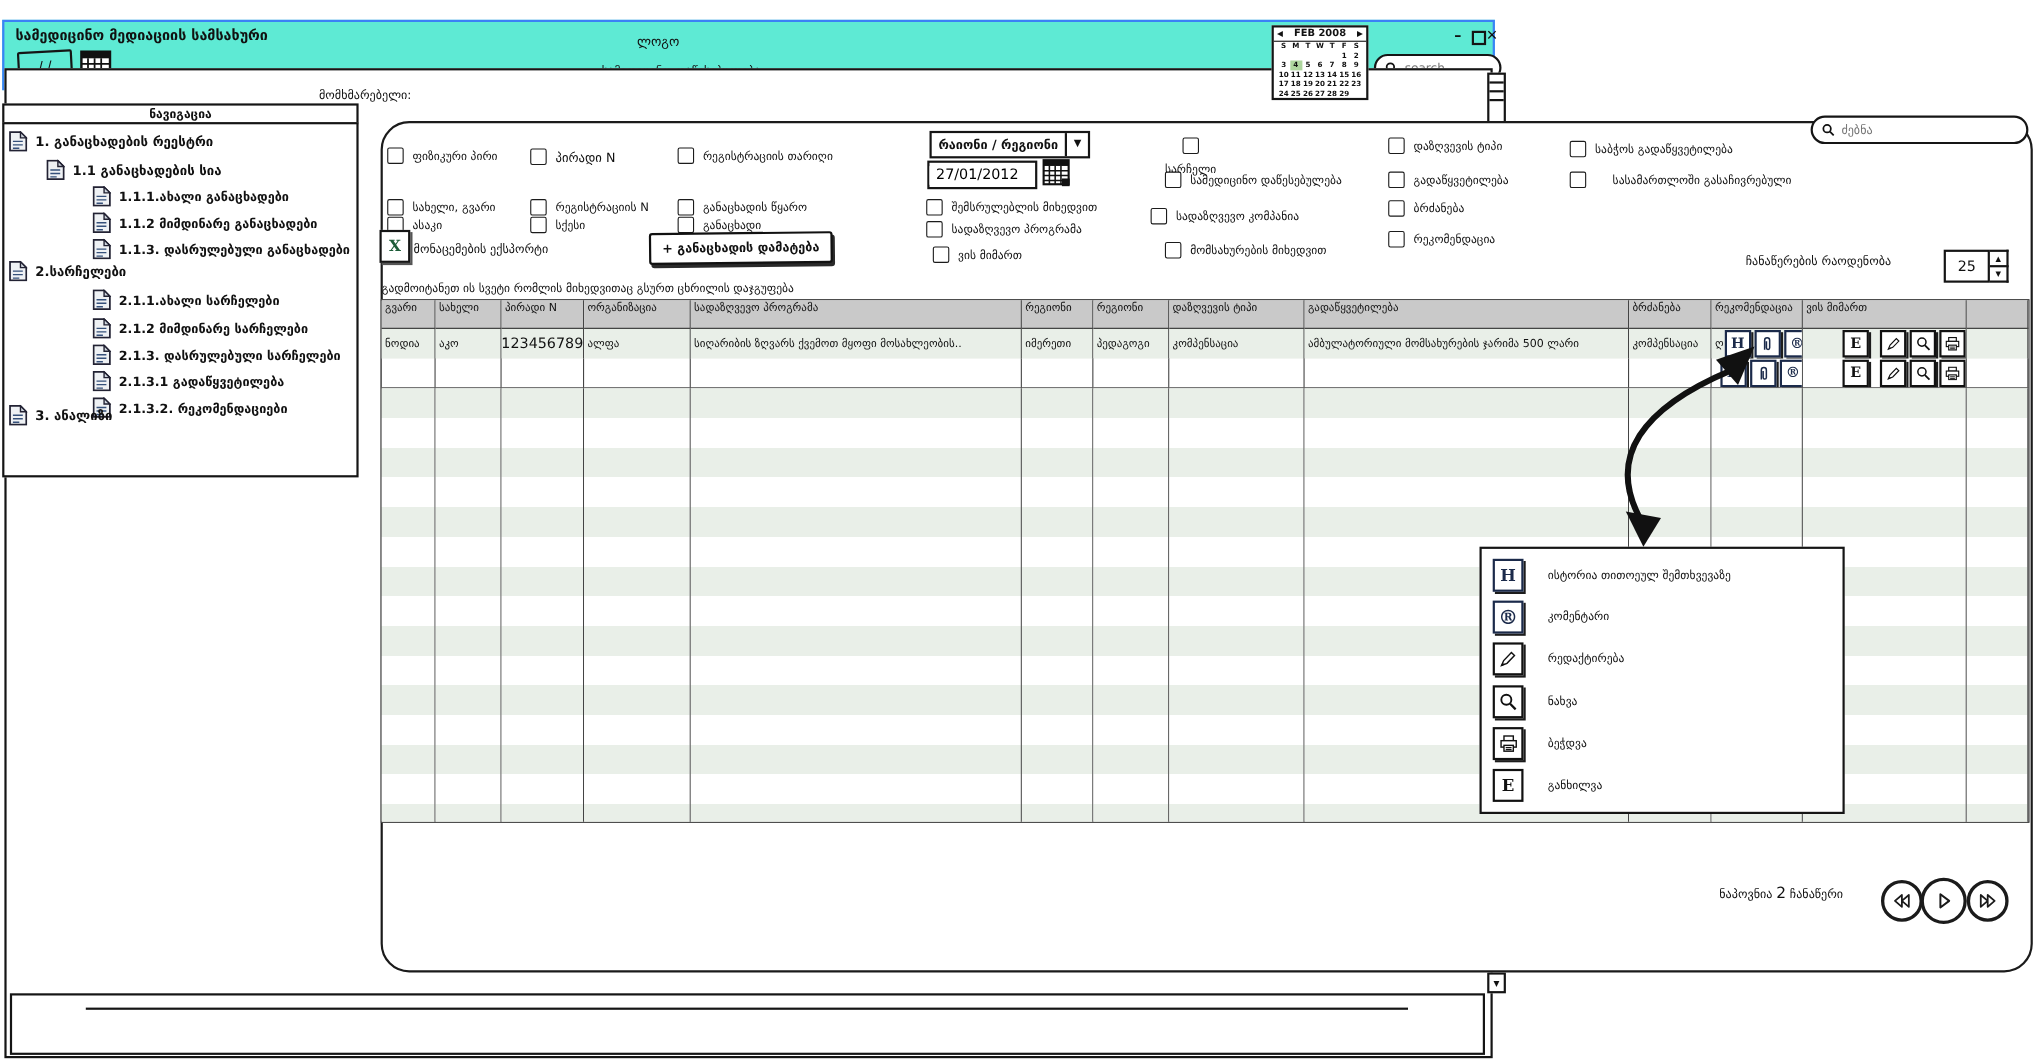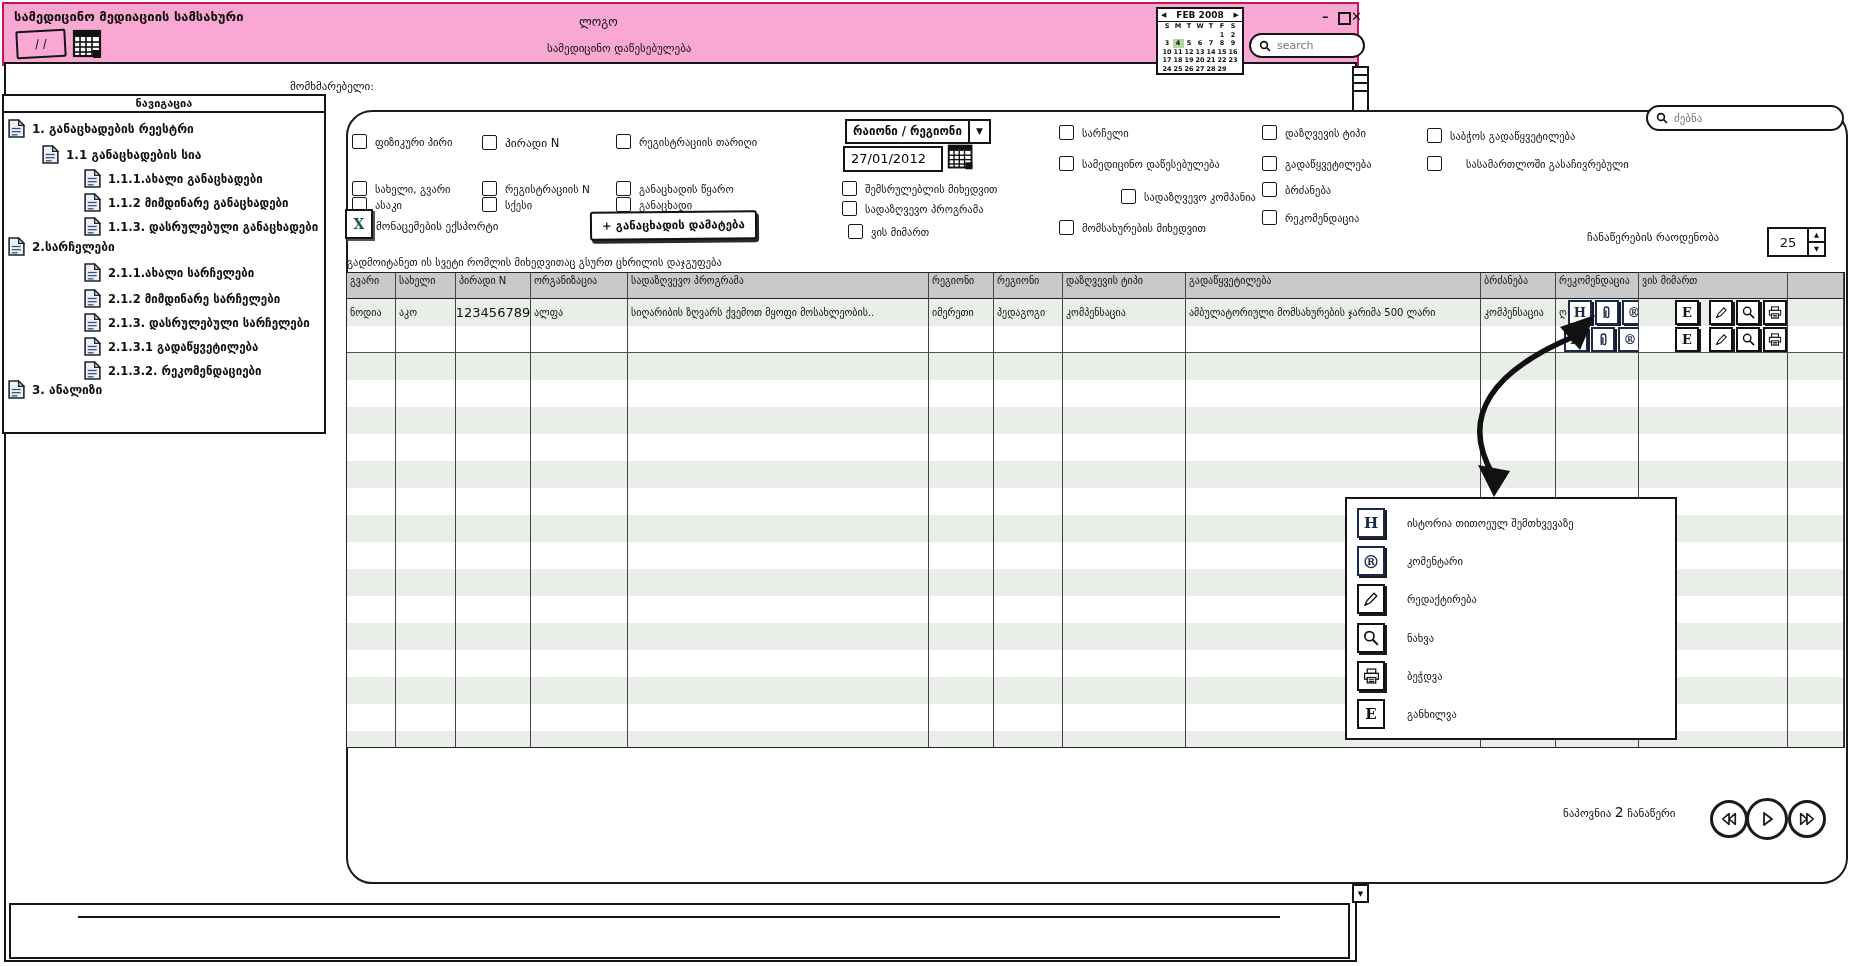--- a/index.html
+++ b/index.html
@@ -1,20 +1,20 @@
 <!DOCTYPE html>
 <html><head>
 <meta charset="utf-8">
 <style>
   html,body{margin:0;padding:0;background:#fff;}
   #canvas{position:relative;width:1850px;height:966px;background:#fff;overflow:hidden;
           font-family:"DejaVu Sans",sans-serif;color:#111;}
   .abs{position:absolute;}
   
-  .titlebar{left:2px;top:2px;width:1353px;height:60px;border:2px solid #be185d;background:#f9a8d4;}
+  .titlebar{left:2px;top:18px;width:1353px;height:60px;border:2px solid #3b82f6;background:#5eead4;}
   .app-title{left:10px;top:5px;font-size:13px;font-weight:bold;}
   .date-box{left:12px;top:26px;width:46px;height:24px;border:2px solid #151515;border-radius:2px;
             font-size:12px;display:flex;align-items:center;justify-content:center;transform:rotate(-3deg);}
   .logo{left:575px;top:11px;font-size:12px;}
   .subtitle{left:543px;top:38px;font-size:11px;}
   .winctl{font-weight:bold;font-size:13px;line-height:13px;}
   .sq{width:9px;height:9px;border:2px solid #151515;display:inline-block;}
   .oval{border:2px solid #151515;border-radius:13px;background:#fff;display:flex;align-items:center;gap:4px;padding:0 8px;}
   .oval input{border:none;outline:none;background:transparent;font-family:"DejaVu Sans",sans-serif;
               font-size:11px;color:#444;width:100%;}
@@ -257,29 +257,29 @@
     </div>
   <div class="abs fitem" style="left:842px;top:201px;">
       <span class="cb"></span>
       <span>სადაზღვევო პროგრამა</span>
     </div>
   <div class="abs fitem" style="left:848px;top:224px;">
       <span class="cb"></span>
       <span>ვის მიმართ</span>
     </div>
 
-  <div class="abs fitem" style="left:1059px;top:125px;">
+  <div class="abs fitem" style="left:1059px;top:125px;flex-direction:column;">
       <span class="cb"></span>
       <span>სარჩელი</span>
     </div>
   <div class="abs fitem" style="left:1059px;top:156px;">
       <span class="cb"></span>
       <span>სამედიცინო დაწესებულება</span>
     </div>
-  <div class="abs fitem" style="left:1121px;top:189px;">
+  <div class="abs fitem" style="left:1046px;top:189px;">
       <span class="cb"></span>
       <span>სადაზღვევო კომპანია</span>
     </div>
   <div class="abs fitem" style="left:1059px;top:220px;">
       <span class="cb"></span>
       <span>მომსახურების მიხედვით</span>
     </div>
 
   <div class="abs fitem" style="left:1262px;top:125px;">
       <span class="cb"></span>
@@ -662,21 +662,21 @@
         <svg width="17" height="19" viewBox="0 0 16 18">
           <path d="M1 1 h9 l5 5 v11 h-14 z" fill="#eef1f4" stroke="#223" stroke-width="1.5"></path>
           <path d="M10 1 v5 h5 z" fill="#cfd6de" stroke="#223" stroke-width="1.2"></path>
           <line x1="3.5" y1="9" x2="12" y2="9" stroke="#35507a" stroke-width="1.2"></line>
           <line x1="3.5" y1="12" x2="12" y2="12" stroke="#35507a" stroke-width="1.2"></line>
           <line x1="3.5" y1="15" x2="9" y2="15" stroke="#35507a" stroke-width="1.2"></line>
         </svg>
       </span>
       <span class="lbl">2.1.3.2. რეკომენდაციები</span>
     </div>
-    <div class="abs tree-item lv0" style="left: 8px; top: 380px;">
+    <div class="abs tree-item lv0" style="left: 8px; top: 368px;">
       <span>
         <svg width="17" height="19" viewBox="0 0 16 18">
           <path d="M1 1 h9 l5 5 v11 h-14 z" fill="#eef1f4" stroke="#223" stroke-width="1.5"></path>
           <path d="M10 1 v5 h5 z" fill="#cfd6de" stroke="#223" stroke-width="1.2"></path>
           <line x1="3.5" y1="9" x2="12" y2="9" stroke="#35507a" stroke-width="1.2"></line>
           <line x1="3.5" y1="12" x2="12" y2="12" stroke="#35507a" stroke-width="1.2"></line>
           <line x1="3.5" y1="15" x2="9" y2="15" stroke="#35507a" stroke-width="1.2"></line>
         </svg>
       </span>
       <span class="lbl">3. ანალიზი</span>

